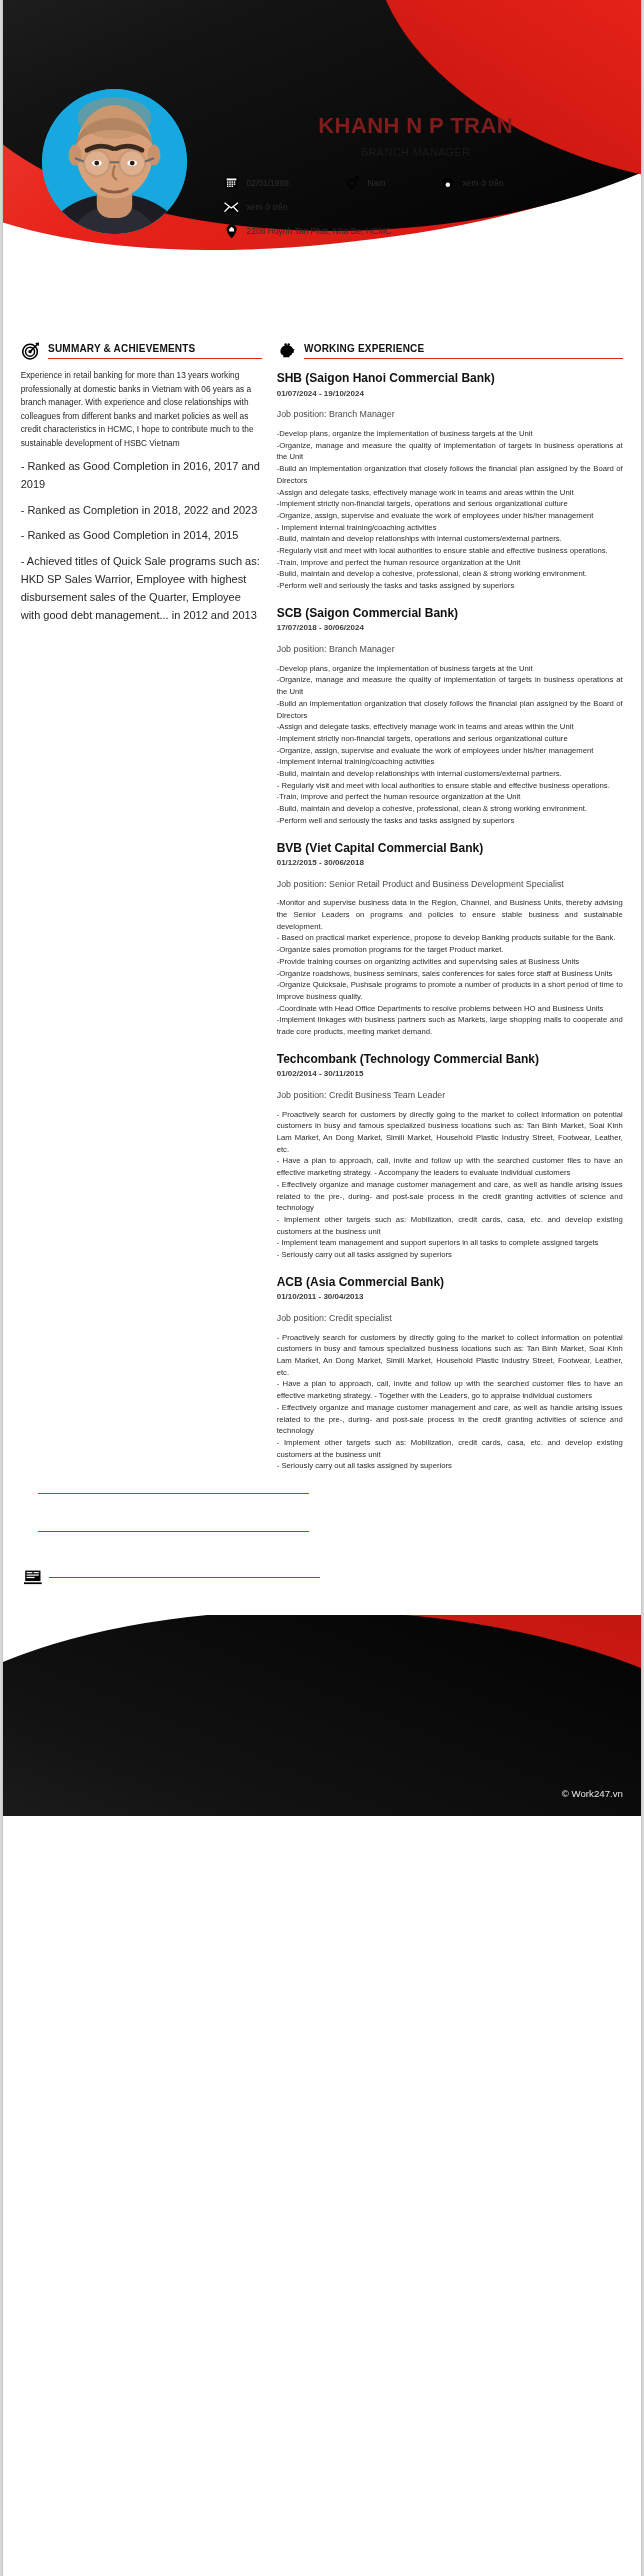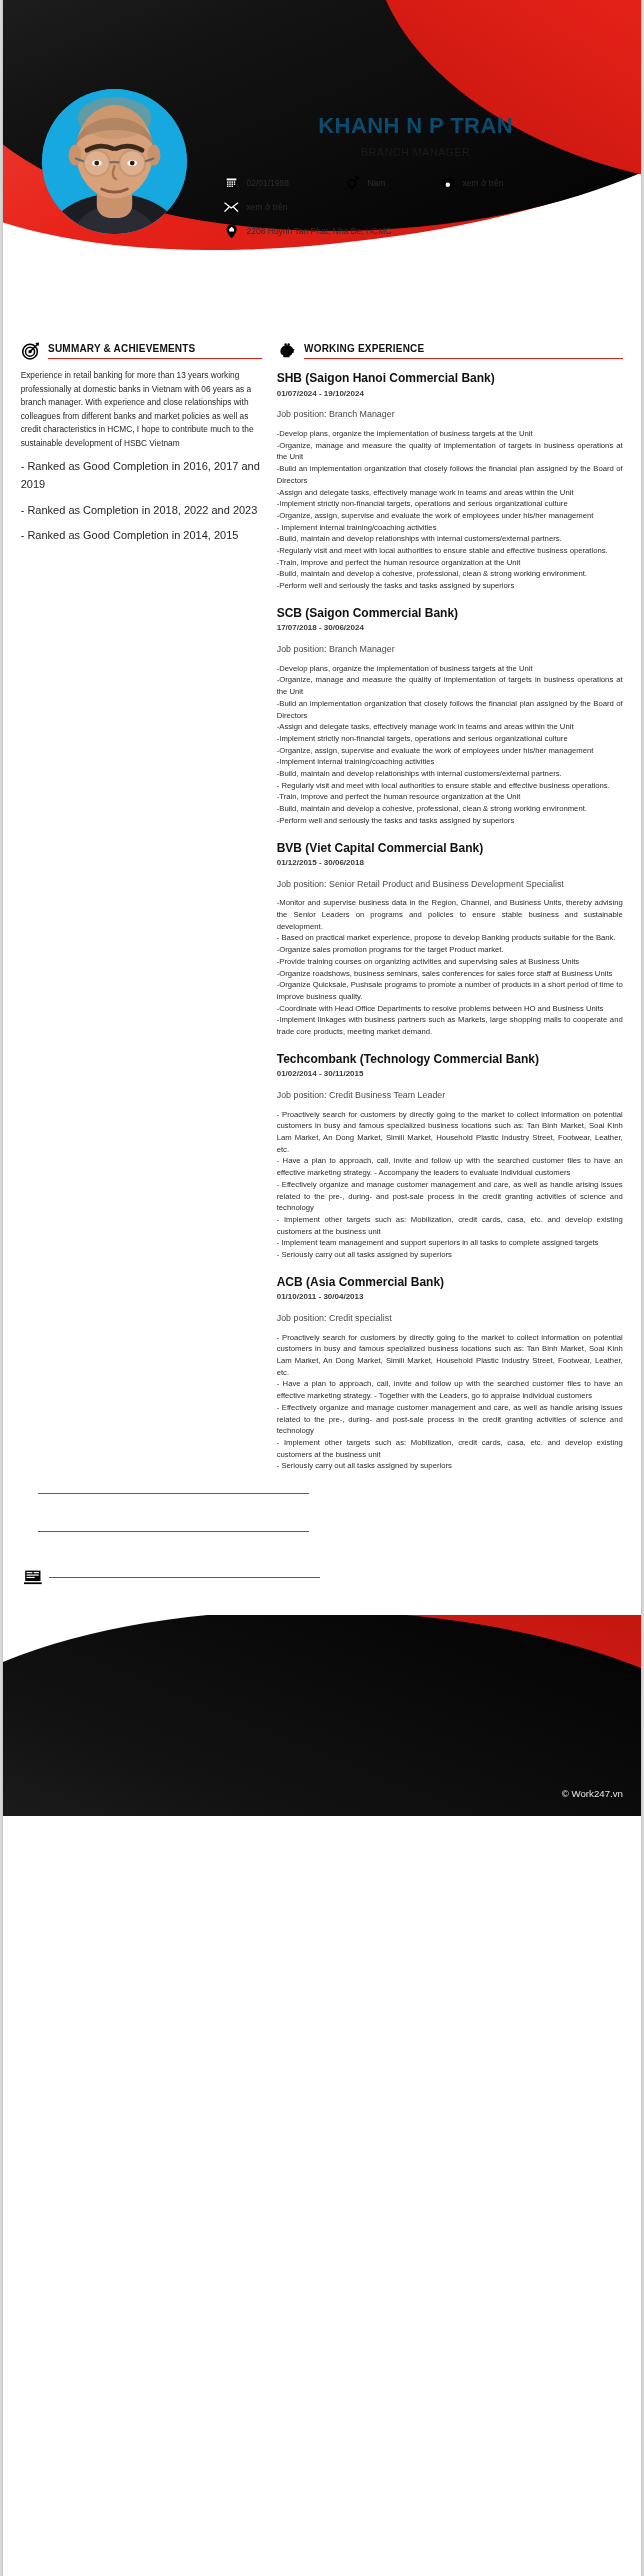--- a/index.html
+++ b/index.html
@@ -50,21 +50,21 @@
     overflow: hidden; z-index: 6;
     background: #18a8e0;
   }
   .photo svg { display:block; width:100%; height:100%; }
 
   
   .identity {
     position: absolute; left: 205px; top: 113px; right: 17.7px; z-index: 7;
   }
   .full-name {
-    color: #0c4a6e; font-size: 22px; font-weight: bold;
+    color: #7f1d1d; font-size: 22px; font-weight: bold;
     letter-spacing: 0.4px; text-align: center;
   }
   .job-title {
     color: #1b1b1b; font-size: 11px; letter-spacing: 0.3px;
     text-align: center; margin-top: 7.2px;
   }
 
   .contact-block { margin-top: 17px; padding-left: 16px; }
   .contact-row { display: flex; align-items: flex-start; margin-bottom: 8.9px; }
   .c-item { display: flex; align-items: center; }
@@ -300,20 +300,21 @@
           <div class="sec-title">SUMMARY &amp; ACHIEVEMENTS</div>
           <div class="sec-rule"></div>
         </div>
       </div>
 
       <div class="summary-p">Experience in retail banking for more than 13 years working professionally at domestic banks in Vietnam with 06 years as a branch manager. With experience and close relationships with colleagues from different banks and market policies as well as credit characteristics in HCMC, I hope to contribute much to the sustainable development of HSBC Vietnam</div>
       <div class="ach-list">
           <div class="ach-item">- Ranked as Good Completion in 2016, 2017  and 2019</div>
           <div class="ach-item">- Ranked as Completion in 2018, 2022 and 2023</div>
           <div class="ach-item">- Ranked as Good Completion in 2014, 2015</div>
+          <div class="ach-item">- Achieved titles of Quick Sale programs such as: HKD SP Sales Warrior, Employee with highest disbursement sales of the Quarter, Employee with good debt management... in 2012 and 2013</div>
         </div>
     </div>
 
     <div class="col-right">
       <div class="sec-head">
         <span class="sec-icon">
           <svg width="17.7" height="17.7" viewBox="0 0 22 22">
             <path d="M3 12c0-4.6 3.6-8 8.2-8 3.6 0 6.6 2 7.6 4.8l2.2 0.4-1.6 1.8 0.5 2.2-2.2 0.4c-0.2 2-1.6 3.2-3.4 3.6V19H6.6v-2.4C4.4 15.8 3 14.1 3 12Z" fill="#000"></path>
             <circle cx="9.4" cy="3.2" r="1.5" fill="#000"></circle>
             <circle cx="13.2" cy="3.2" r="1.5" fill="#000"></circle>

